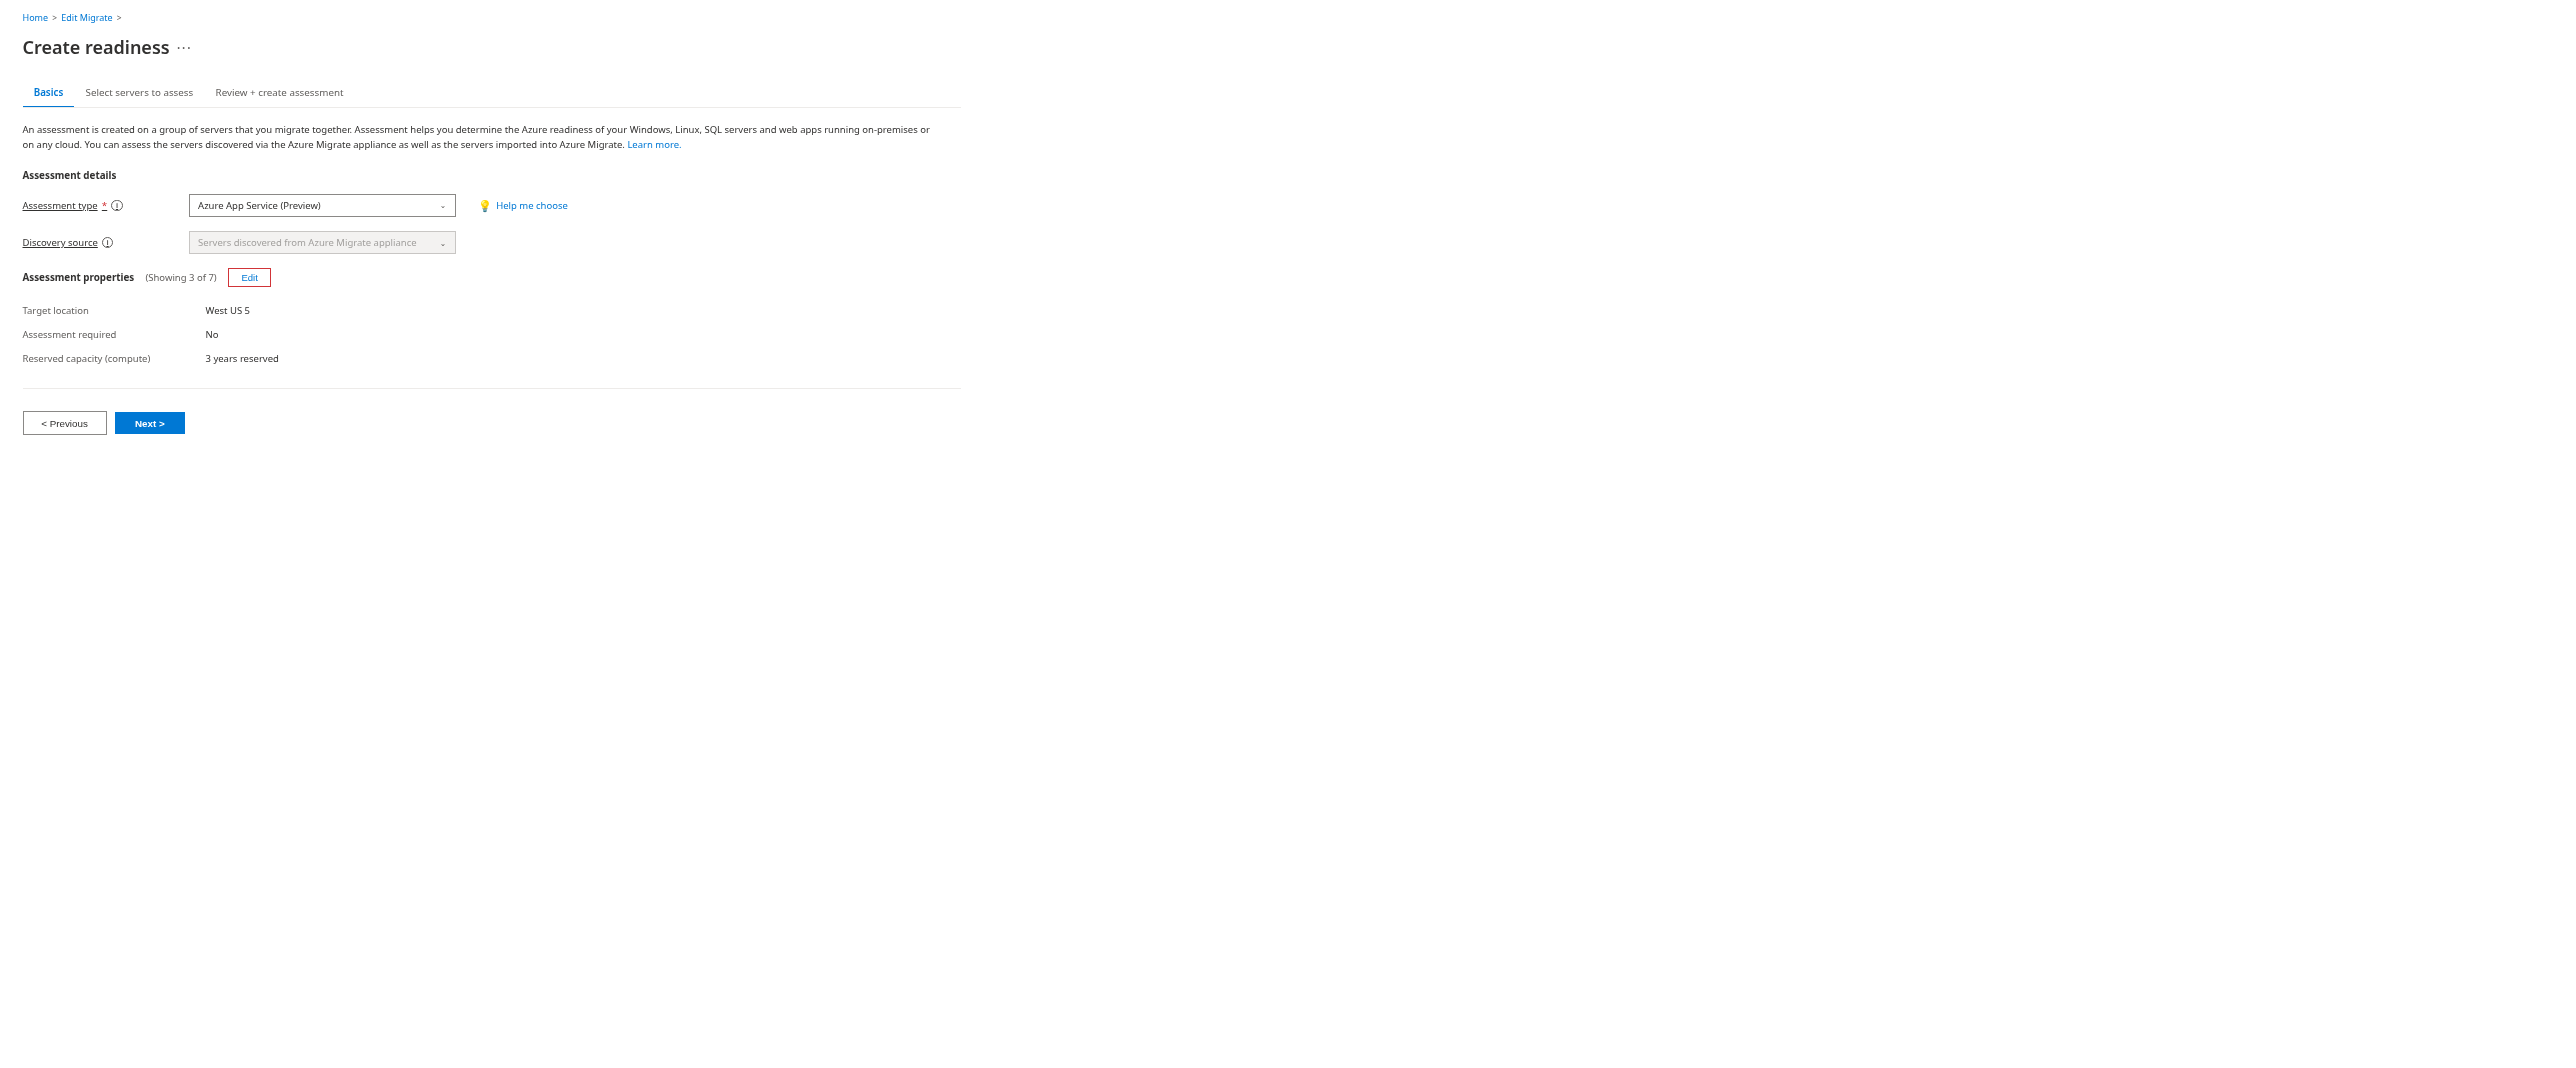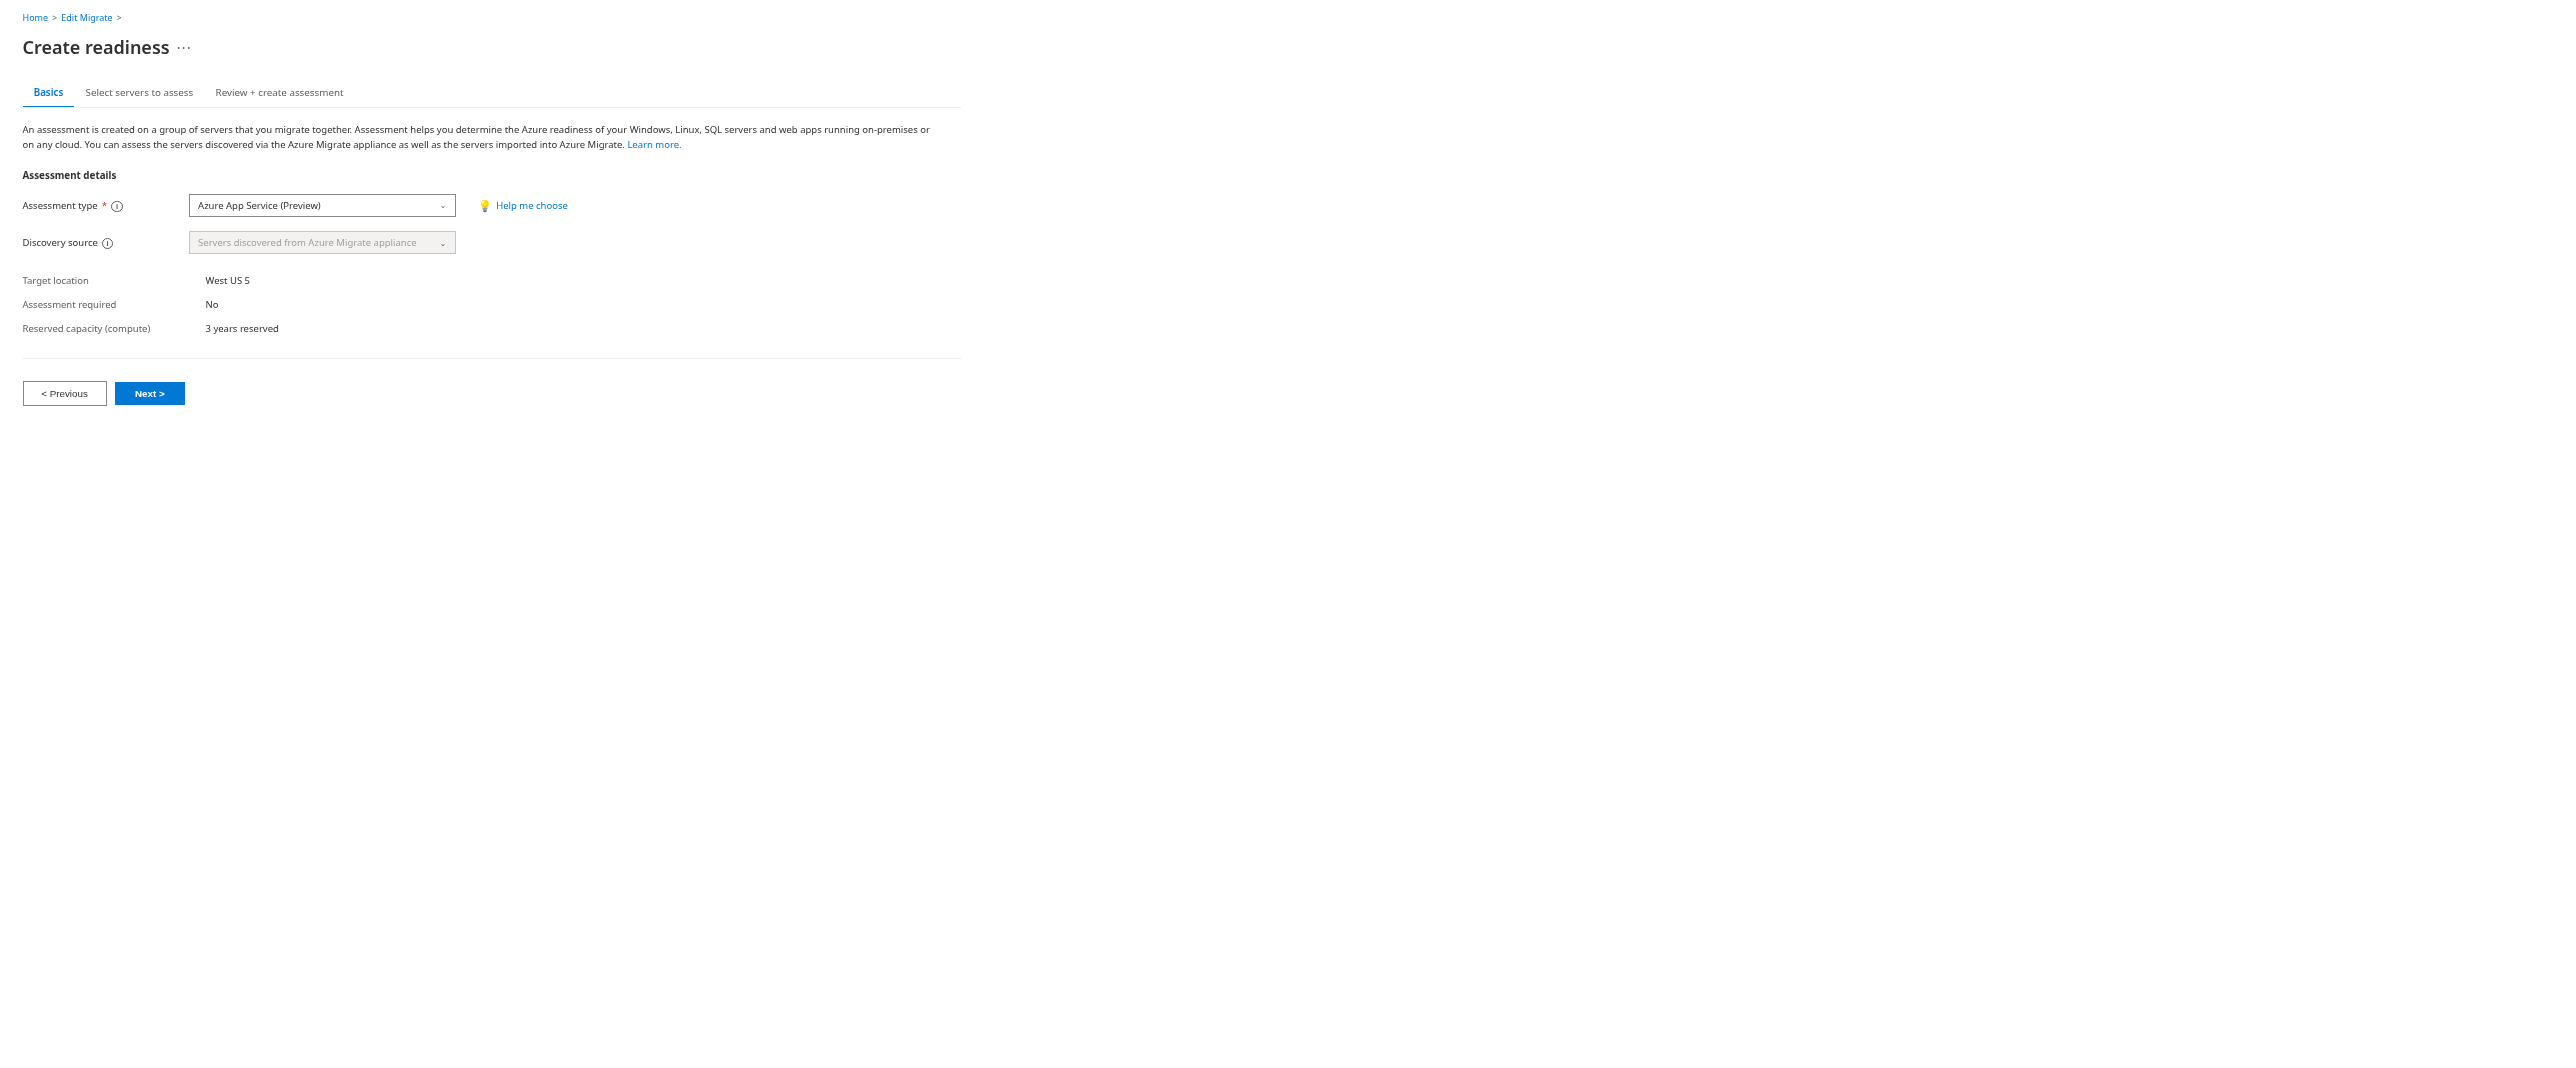--- a/index.html
+++ b/index.html
@@ -90,25 +90,26 @@
       margin-bottom: 11.2px;
     }
     .form-row {
       display: flex;
       align-items: center;
       margin-bottom: 14px;
       gap: 11.2px;
     }
     .form-label {
       display: flex;
-      align-items: flex-end;
+      align-items: center;
       gap: 4.2px;
       min-width: 155px;
       font-size: 9.5px;
       color: #323130;
+      text-decoration: underline;
     }
     .required-star {
       color: #d13438;
       font-size: 9.8px;
     }
     .info-icon {
       display: inline-flex;
       align-items: center;
       justify-content: center;
       width: 11.2px;
@@ -273,20 +274,25 @@
         <span class="info-icon">i</span>
       </div>
       <div class="select-dropdown disabled">
         <span>Servers discovered from Azure Migrate appliance</span>
         <span class="chevron-icon">⌄</span>
       </div>
     </div>
   </div>
 
   <div>
+    <div class="assessment-properties-header">
+      <span class="section-title" style="margin-bottom:0;">Assessment properties</span>
+      <span class="showing-count">(Showing 3 of 7)</span>
+      <button class="edit-button">Edit</button>
+    </div>
 
     <div>
       <div class="property-row">
         <span class="property-label">Target location</span>
         <span class="property-value">West US 5</span>
       </div>
       <div class="property-row">
         <span class="property-label">Assessment required</span>
         <span class="property-value">No</span>
       </div>

